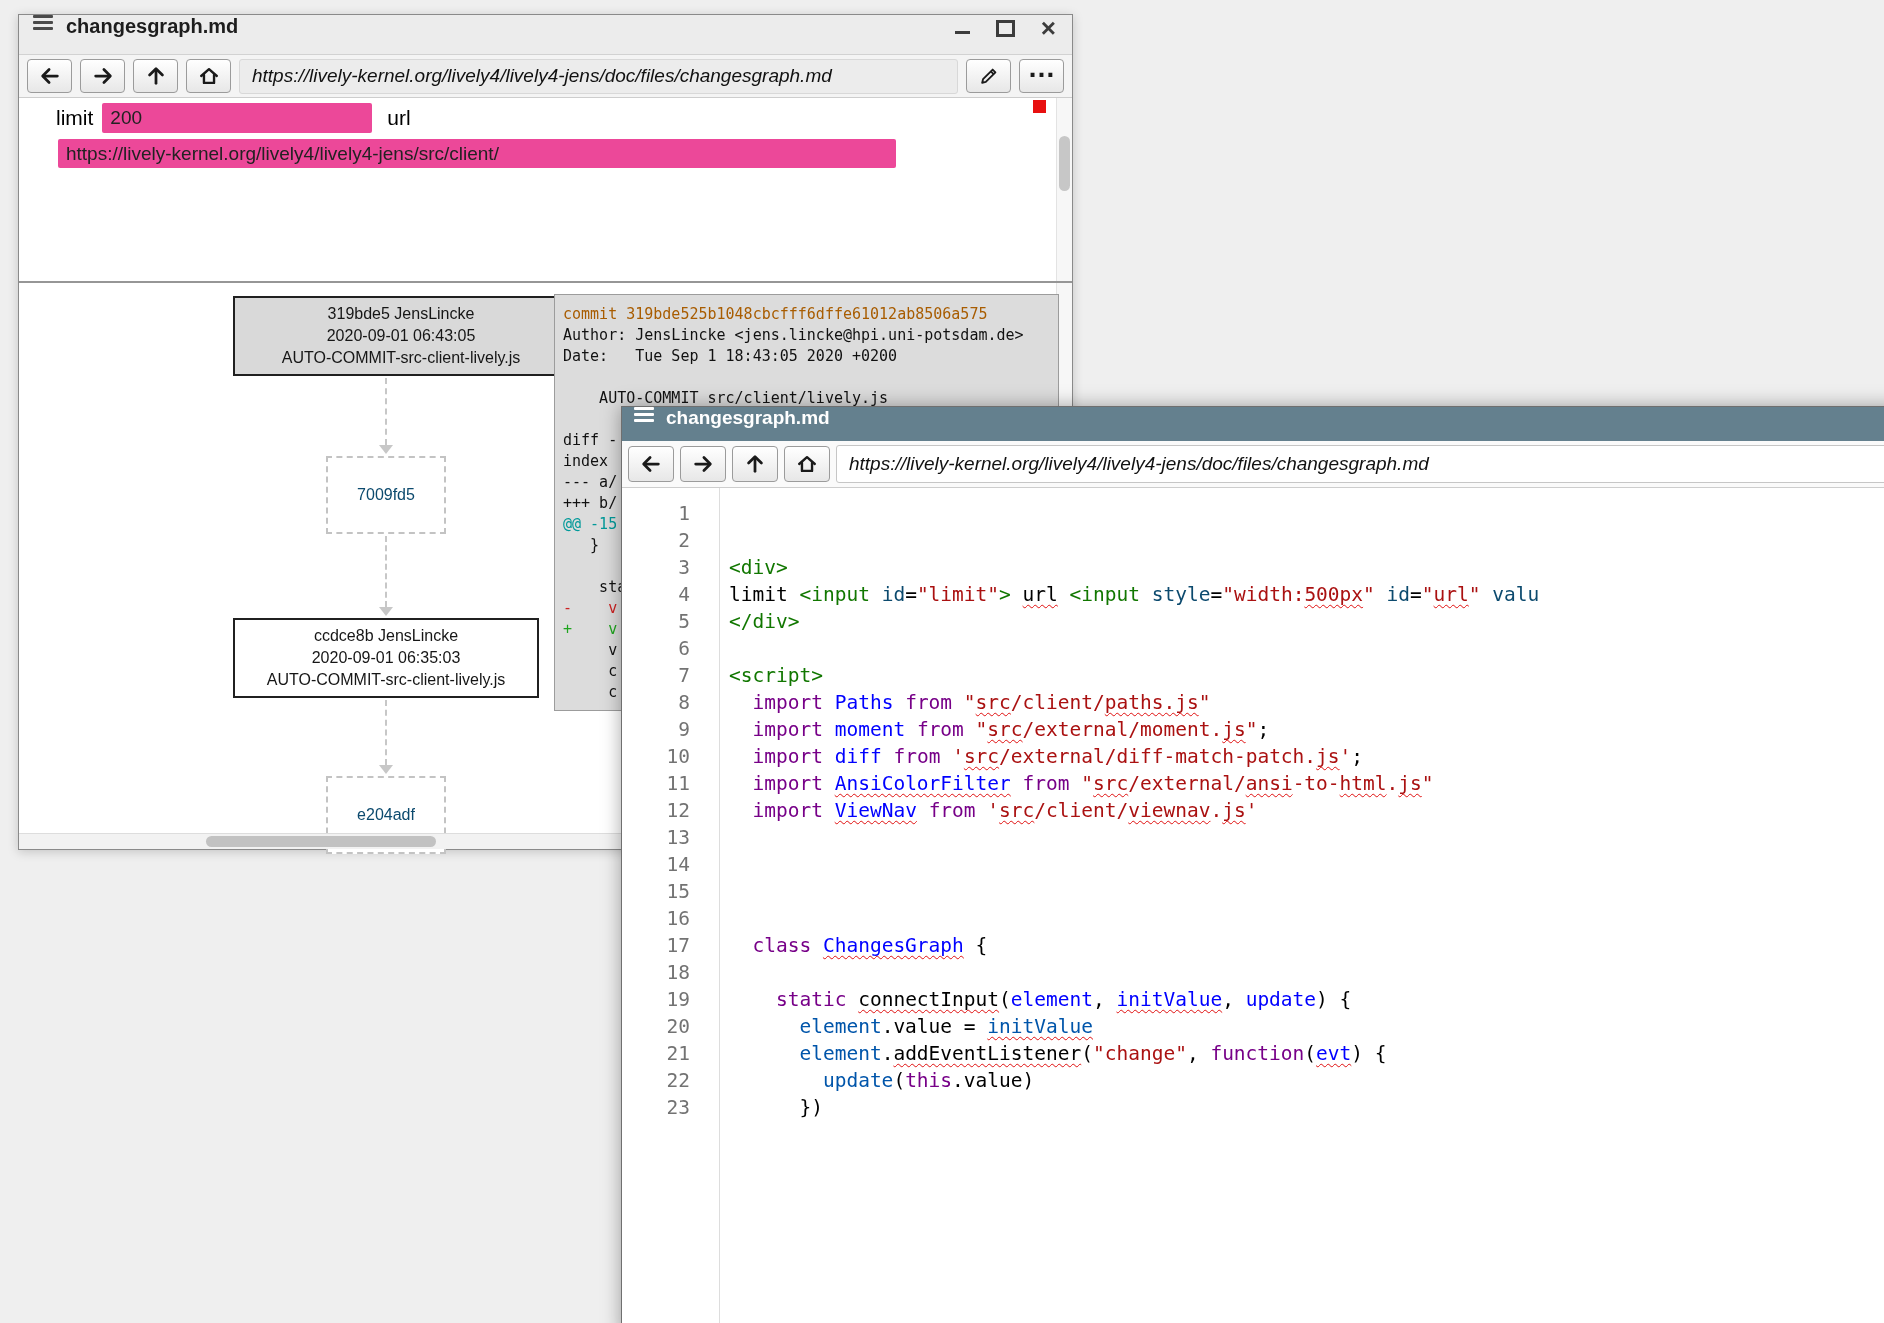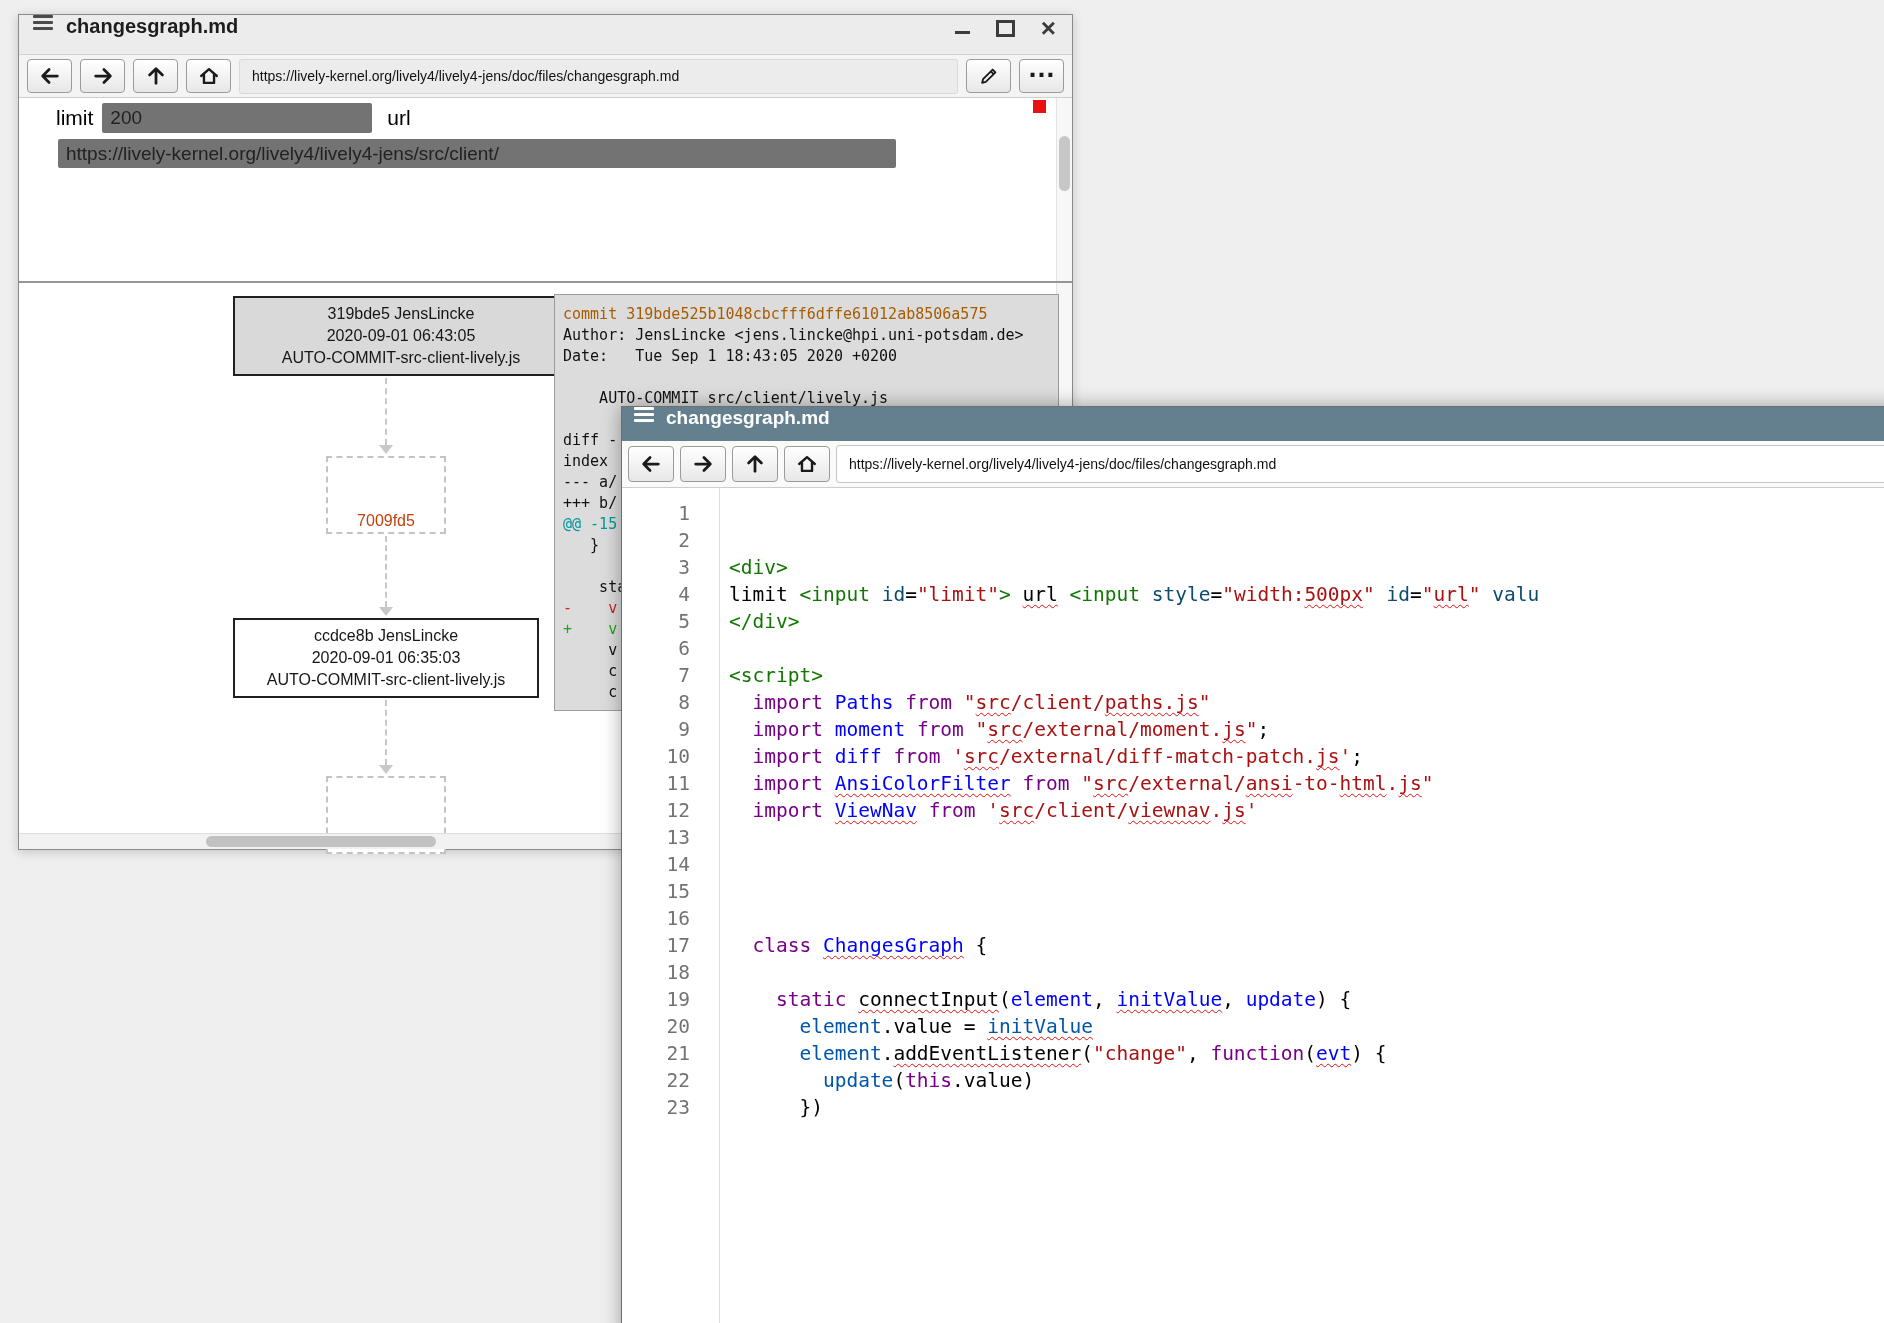--- a/index.html
+++ b/index.html
@@ -24,41 +24,41 @@
   .closex{font-size:26px;font-weight:bold;color:#3c3c3c;line-height:1;}
 
   
   .toolbar{display:flex;align-items:center;height:42px;background:#f4f4f4;border-bottom:1px solid #cdcdcd;padding:0 8px;gap:8px;}
   .w2 .toolbar{height:46px;background:#fafafa;padding:0 6px;gap:6px;}
   .navbtn{width:45px;height:34px;display:flex;align-items:center;justify-content:center;
           background:linear-gradient(#ffffff,#e7e7e7);border:1px solid #9b9b9b;border-radius:4px;padding:0;cursor:pointer;}
   .w2 .navbtn{width:46px;height:36px;}
   .navbtn svg{display:block;}
   .urlbox{flex:1;height:33px;background:#ececec;border:1px solid #d8d8d8;border-radius:3px;
-          font-size:14px;font-family:"Liberation Sans",sans-serif;color:#111;padding:0 12px;min-width:0;}
+          font-size:19px;font-family:"Liberation Sans",sans-serif;color:#111;padding:0 12px;min-width:0;font-style:italic;}
   .w2 .urlbox{height:36px;background:#fff;border:1px solid #c6c6c6;margin-right:8px;}
   .dots{font-size:28px;font-weight:bold;color:#1a1a1a;position:relative;top:-8px;line-height:1;}
 
   
   .formrow{position:absolute;left:37px;top:88px;display:flex;align-items:center;gap:9px;}
   .lbl{font-size:21px;color:#000;}
   .lbl.url{margin-left:6px;}
-  .gin{background:#737373;border:none;outline:none;font-size:19px;font-family:"Liberation Sans",sans-serif;
+  .gin{background:#ec4899;border:none;outline:none;font-size:19px;font-family:"Liberation Sans",sans-serif;
        color:#222;padding:0 8px;border-radius:2px;}
   .gin.limit{width:254px;height:30px;}
   .gin.urlin{position:absolute;left:39px;top:124px;width:822px;height:29px;}
   .redsq{position:absolute;left:1014px;top:85px;width:13px;height:13px;background:#e81010;}
   .vscroll{position:absolute;right:0;top:83px;bottom:15px;width:15px;background:#f7f7f7;border-left:1px solid #e3e3e3;}
   .vthumb{position:absolute;left:2px;right:2px;top:38px;height:55px;background:#c7c7c7;border-radius:6px;}
   .divider{position:absolute;left:0;right:0;top:266px;height:2px;background:#969696;}
 
   .node{position:absolute;box-sizing:border-box;text-align:center;font-size:16px;color:#161616;background:#fff;
         border:2px solid #202020;display:flex;flex-direction:column;justify-content:center;line-height:22px;cursor:pointer;}
   .node.selected{background:#d9d9d9;}
-  .node.stub{border:2px dashed #c3c3c3;color:#c2410c;justify-content:flex-end;}
+  .node.stub{border:2px dashed #c3c3c3;color:#0c4a6e;}
   .n1{left:214px;top:281px;width:336px;height:80px;}
   .n2{left:307px;top:441px;width:120px;height:78px;}
   .n3{left:214px;top:603px;width:306px;height:80px;}
   .n4{left:307px;top:761px;width:120px;height:78px;}
 
   .arrow{position:absolute;width:16px;display:flex;flex-direction:column;align-items:center;}
   .arrow .shaft{flex:1;width:0;border-left:2px dashed #c7c7c7;}
   .arrow .head{width:0;height:0;border-left:7px solid transparent;border-right:7px solid transparent;border-top:9px solid #c7c7c7;}
   .a1{left:359px;top:363px;height:76px;}
   .a2{left:359px;top:521px;height:80px;}

